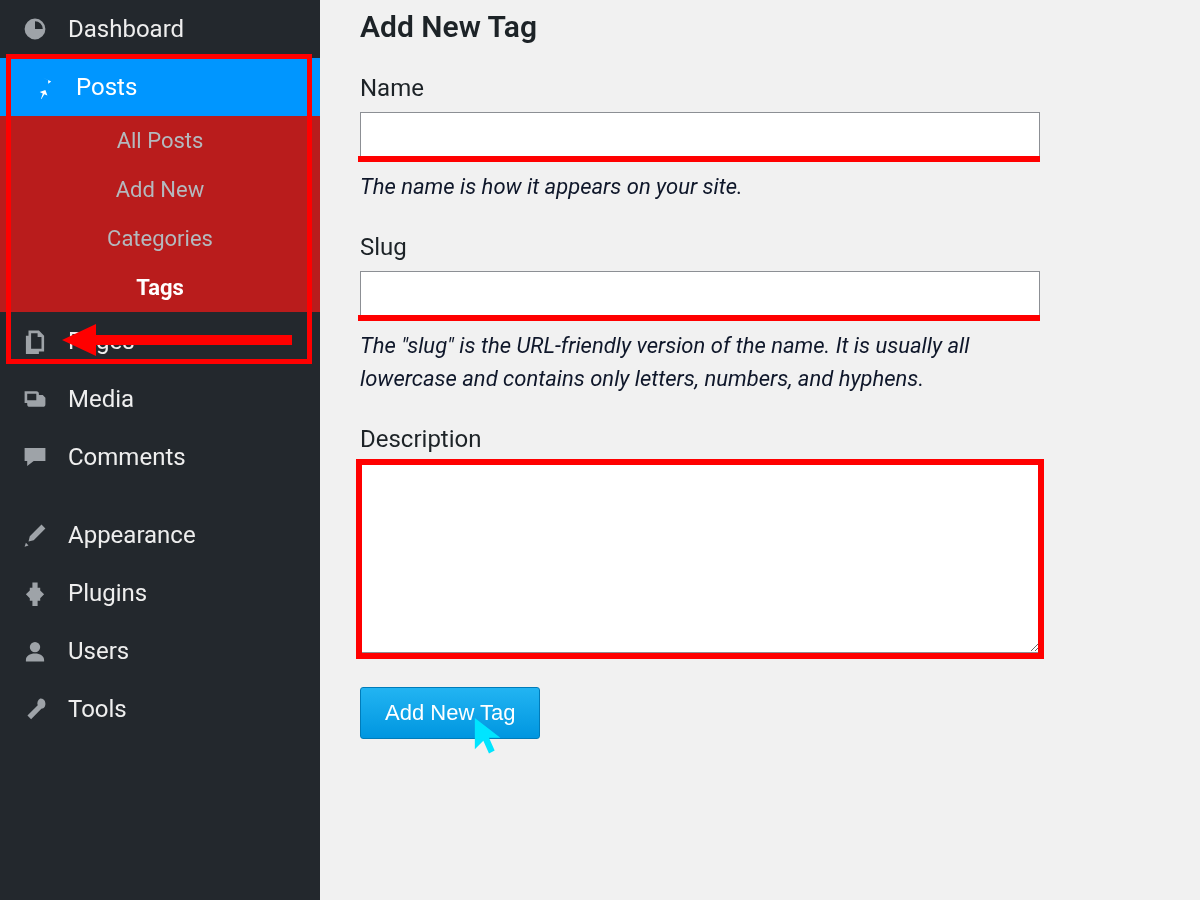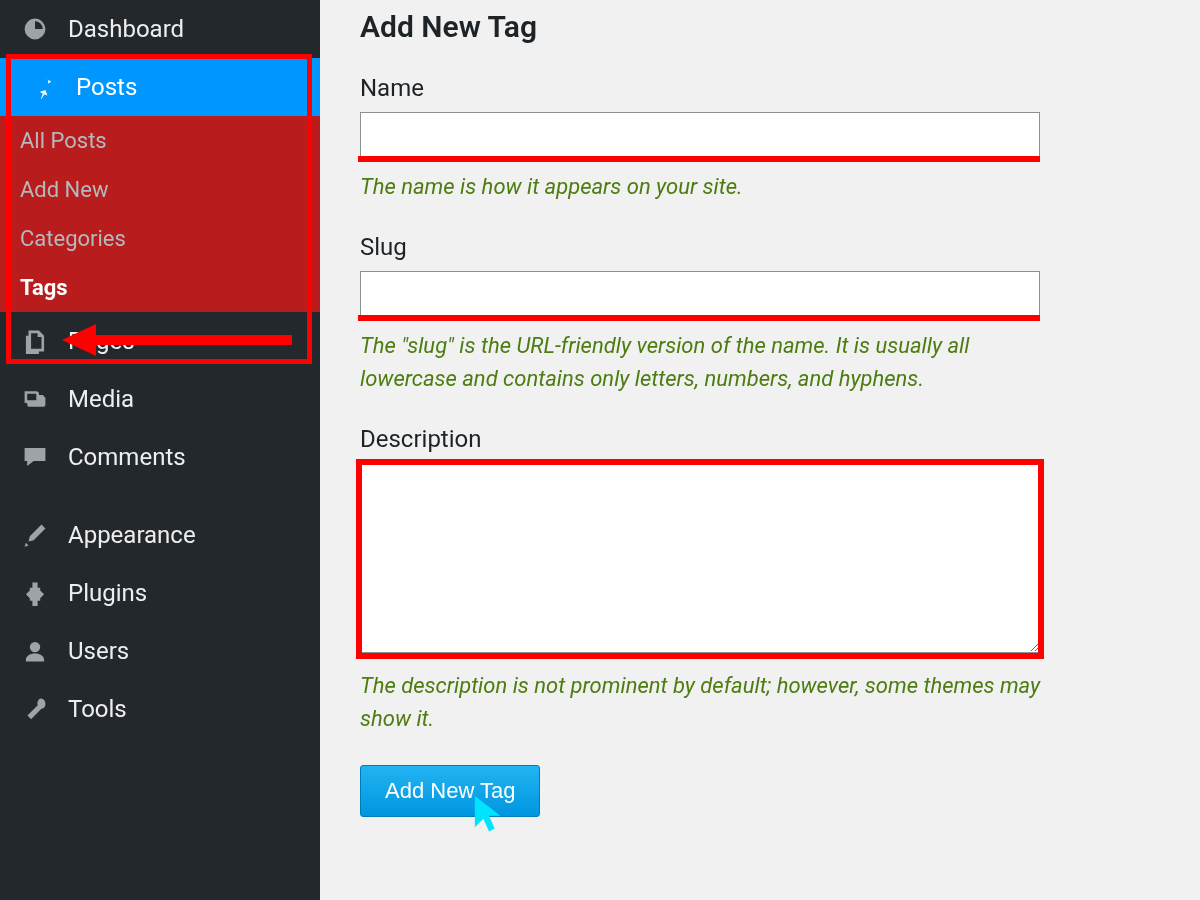--- a/index.html
+++ b/index.html
@@ -92,21 +92,21 @@
     height: 190px;
     border: 1px solid #8c8f94;
     background: #fff;
     font-size: 18px;
     padding: 8px 10px;
     resize: both;
   }
   .help-text {
     font-size: 22px;
     font-style: italic;
-    color: #4d7c0f;
+    color: #0f172a;
     margin-top: 12px;
     max-width: 700px;
     line-height: 1.5;
   }
   .red-underline {
     position: absolute;
     height: 6px;
     background: #ff0000;
     width: 682px;
     left: -2px;
@@ -147,21 +147,21 @@
 
   <div class="menu-item">
     <span class="icon">
       <svg viewBox="0 0 20 20" width="26" height="26" fill="currentColor">
           <path d="M10 2a8 8 0 100 16 8 8 0 000-16zm0 2a6 6 0 016 6h-6V4z"></path>
         </svg>
     </span>
     <span>Dashboard</span>
   </div>
 
-  <div style="position:relative;">
+  <div style="position:relative;text-align:center;">
     <div class="menu-item active" style="padding-left:28px;">
       <span class="icon">
         <svg viewBox="0 0 20 20" width="24" height="24" fill="currentColor">
             <path d="M12 2l6 6-3 1-4 4v5l-2-2-5 4 4-5-2-2h5l4-4 1-3z" transform="rotate(-20 10 10)"></path>
           </svg>
       </span>
       <span>Posts</span>
     </div>
     <div class="submenu">
       <div class="submenu-item">All Posts</div>
@@ -258,21 +258,20 @@
     <label class="field-label">Slug</label>
     <input type="text" class="text-input" value="" style="">
     <div class="red-underline" style="top:82px;"></div>
     <p class="help-text">The "slug" is the URL-friendly version of the name. It is usually all lowercase and contains only letters, numbers, and hyphens.</p>
   </div>
 
   <div class="field-group" style="position:relative;">
     <label class="field-label">Description</label>
     <textarea class="textarea-input" style=""></textarea>
     <div class="red-box-outline" style="left:-4px; top:34px; width:688px; height:200px;"></div>
-    <p class="help-text">The description is not prominent by default; however, some themes may show it.</p>
   </div>
 
   <div style="position:relative; margin-top:20px;">
     <button class="primary-button">Add New Tag</button>
     <div class="cursor-arrow" style="left:112px; top:28px;">
       <svg viewBox="0 0 24 28" width="34" height="40" fill="#00e5ff">
         <path d="M2 2 L2 24 L8 18 L12 27 L16 25 L12 16 L20 16 Z"></path>
       </svg>
     </div>
   </div>

